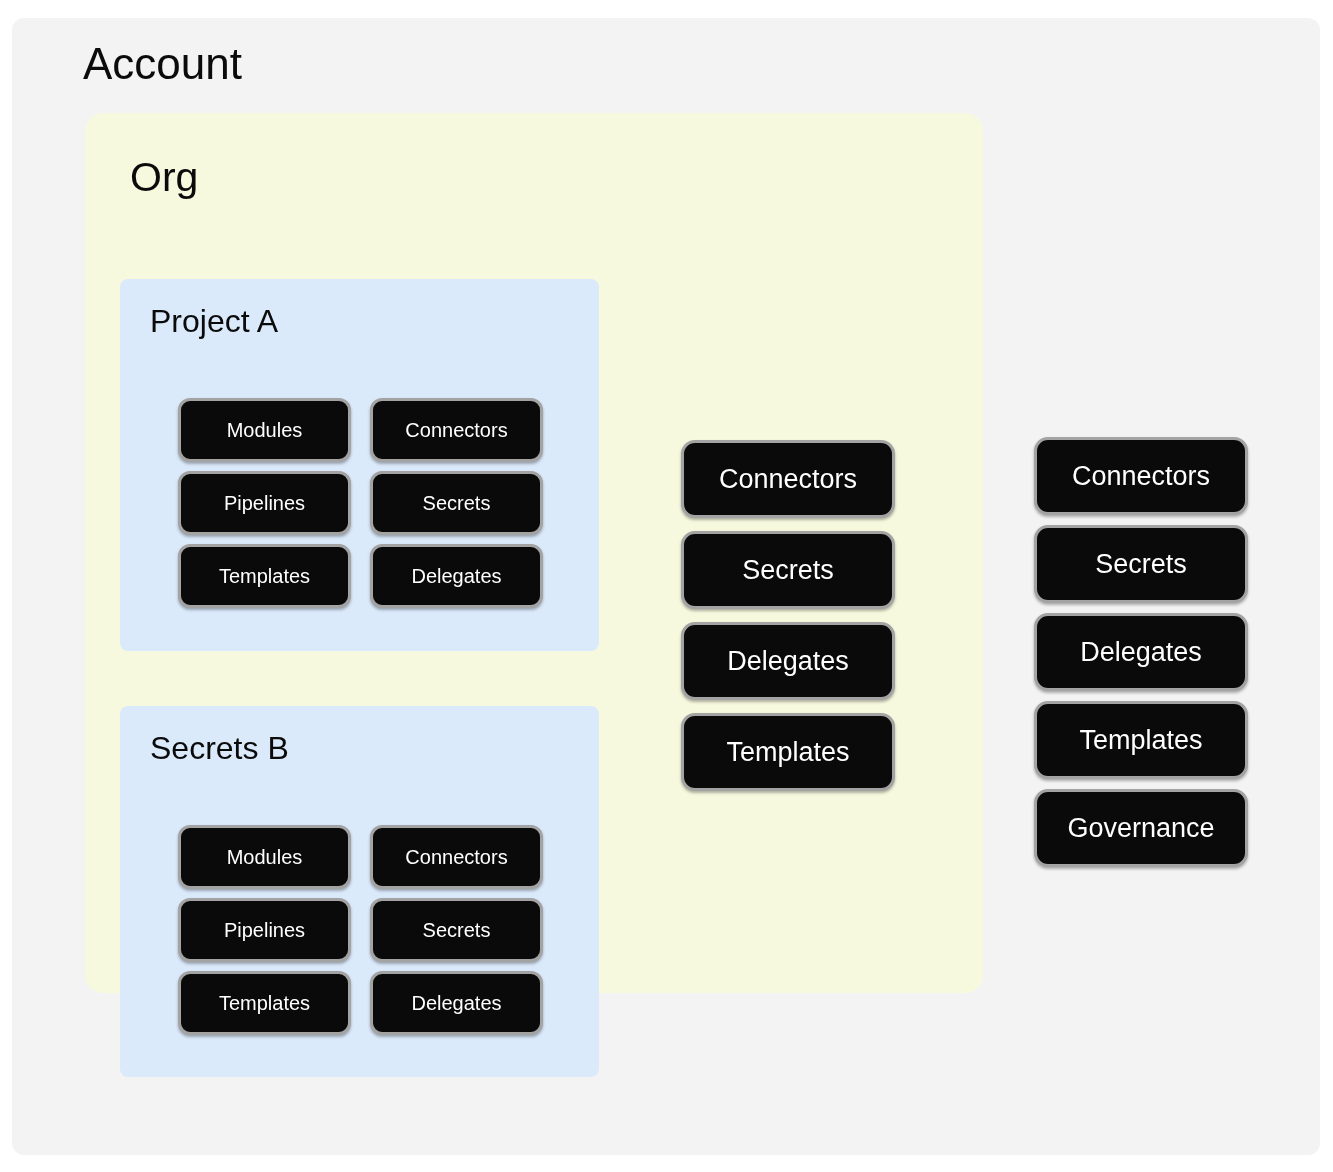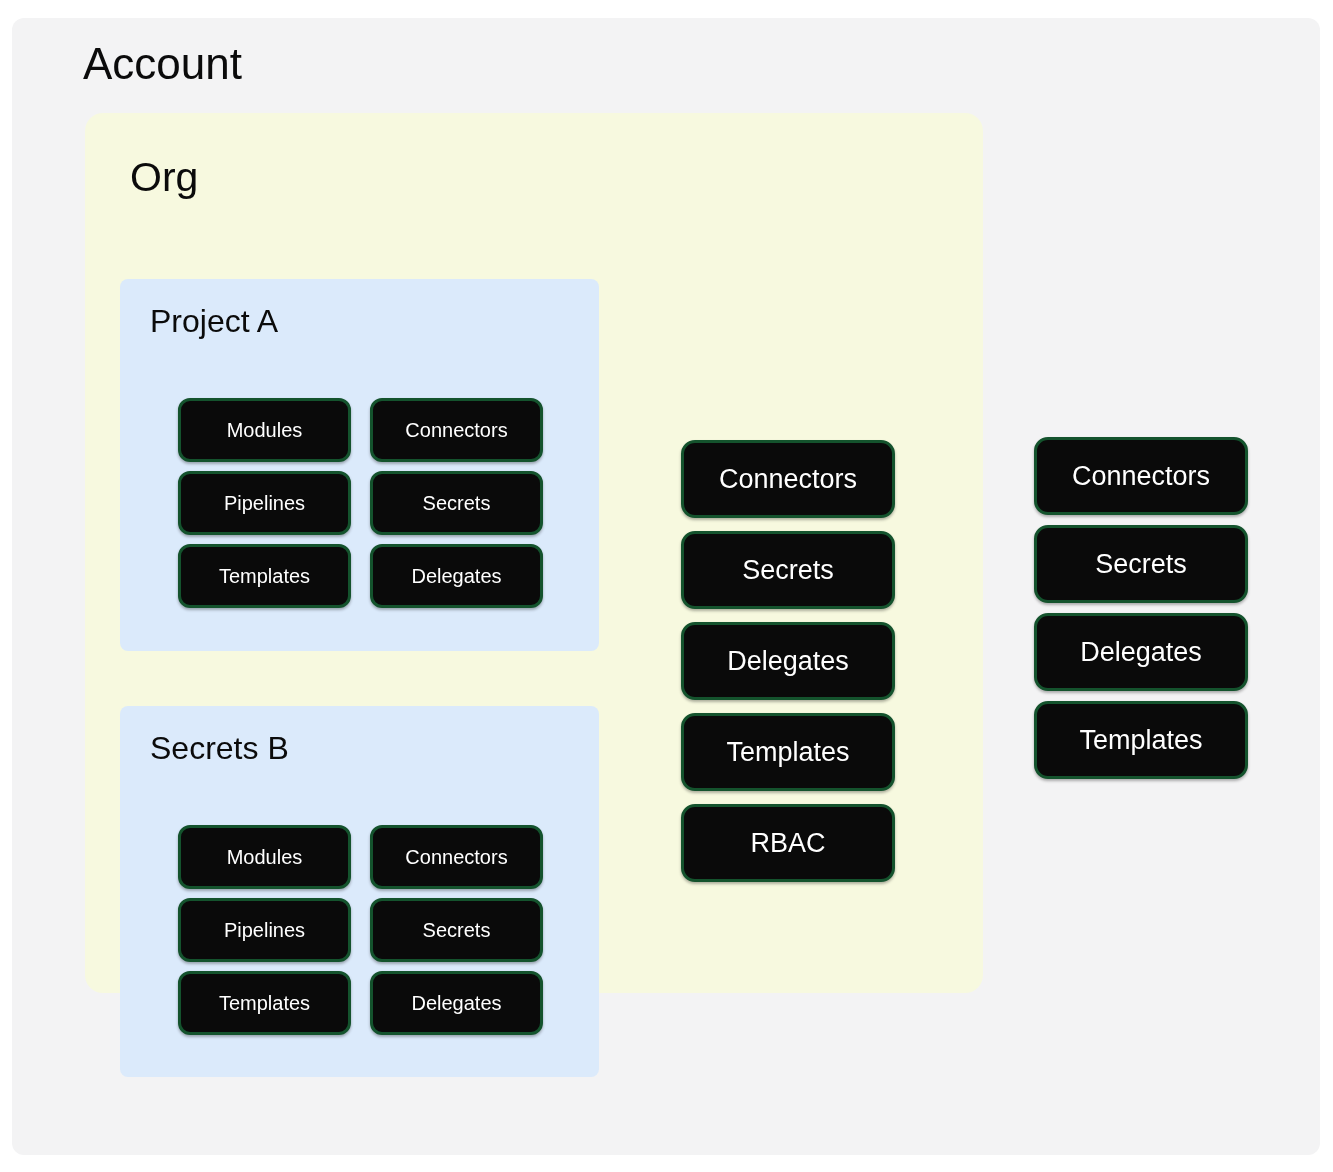--- a/index.html
+++ b/index.html
@@ -67,21 +67,21 @@
     left: 58px; top: 119px;
     display: grid;
     grid-template-columns: 173px 173px;
     grid-auto-rows: 64px;
     column-gap: 19px;
     row-gap: 9px;
   }
 
   .node {
     background: #0a0a0a;
-    border: 3px solid #14532d;
+    border: 3px solid #a3a3a3;
     color: #ffffff;
     display: flex;
     align-items: center;
     justify-content: center;
     box-sizing: border-box;
     box-shadow: 0 2px 3px rgba(0,0,0,0.30);
     white-space: nowrap;
   }
   .node-sm {
     border-radius: 12px;
@@ -142,25 +142,25 @@
           <div class="node node-sm">Templates</div>
           <div class="node node-sm">Delegates</div>
         </div>
       </div>
 
       <div class="org-column">
         <div class="node node-lg">Connectors</div>
         <div class="node node-lg">Secrets</div>
         <div class="node node-lg">Delegates</div>
         <div class="node node-lg">Templates</div>
-        <div class="node node-lg">RBAC</div>
       </div>
     </div>
 
     <div class="account-column">
       <div class="node node-lg">Connectors</div>
       <div class="node node-lg">Secrets</div>
       <div class="node node-lg">Delegates</div>
       <div class="node node-lg">Templates</div>
+      <div class="node node-lg">Governance</div>
     </div>
   </div>
 
 </div>
 
 </body></html>

